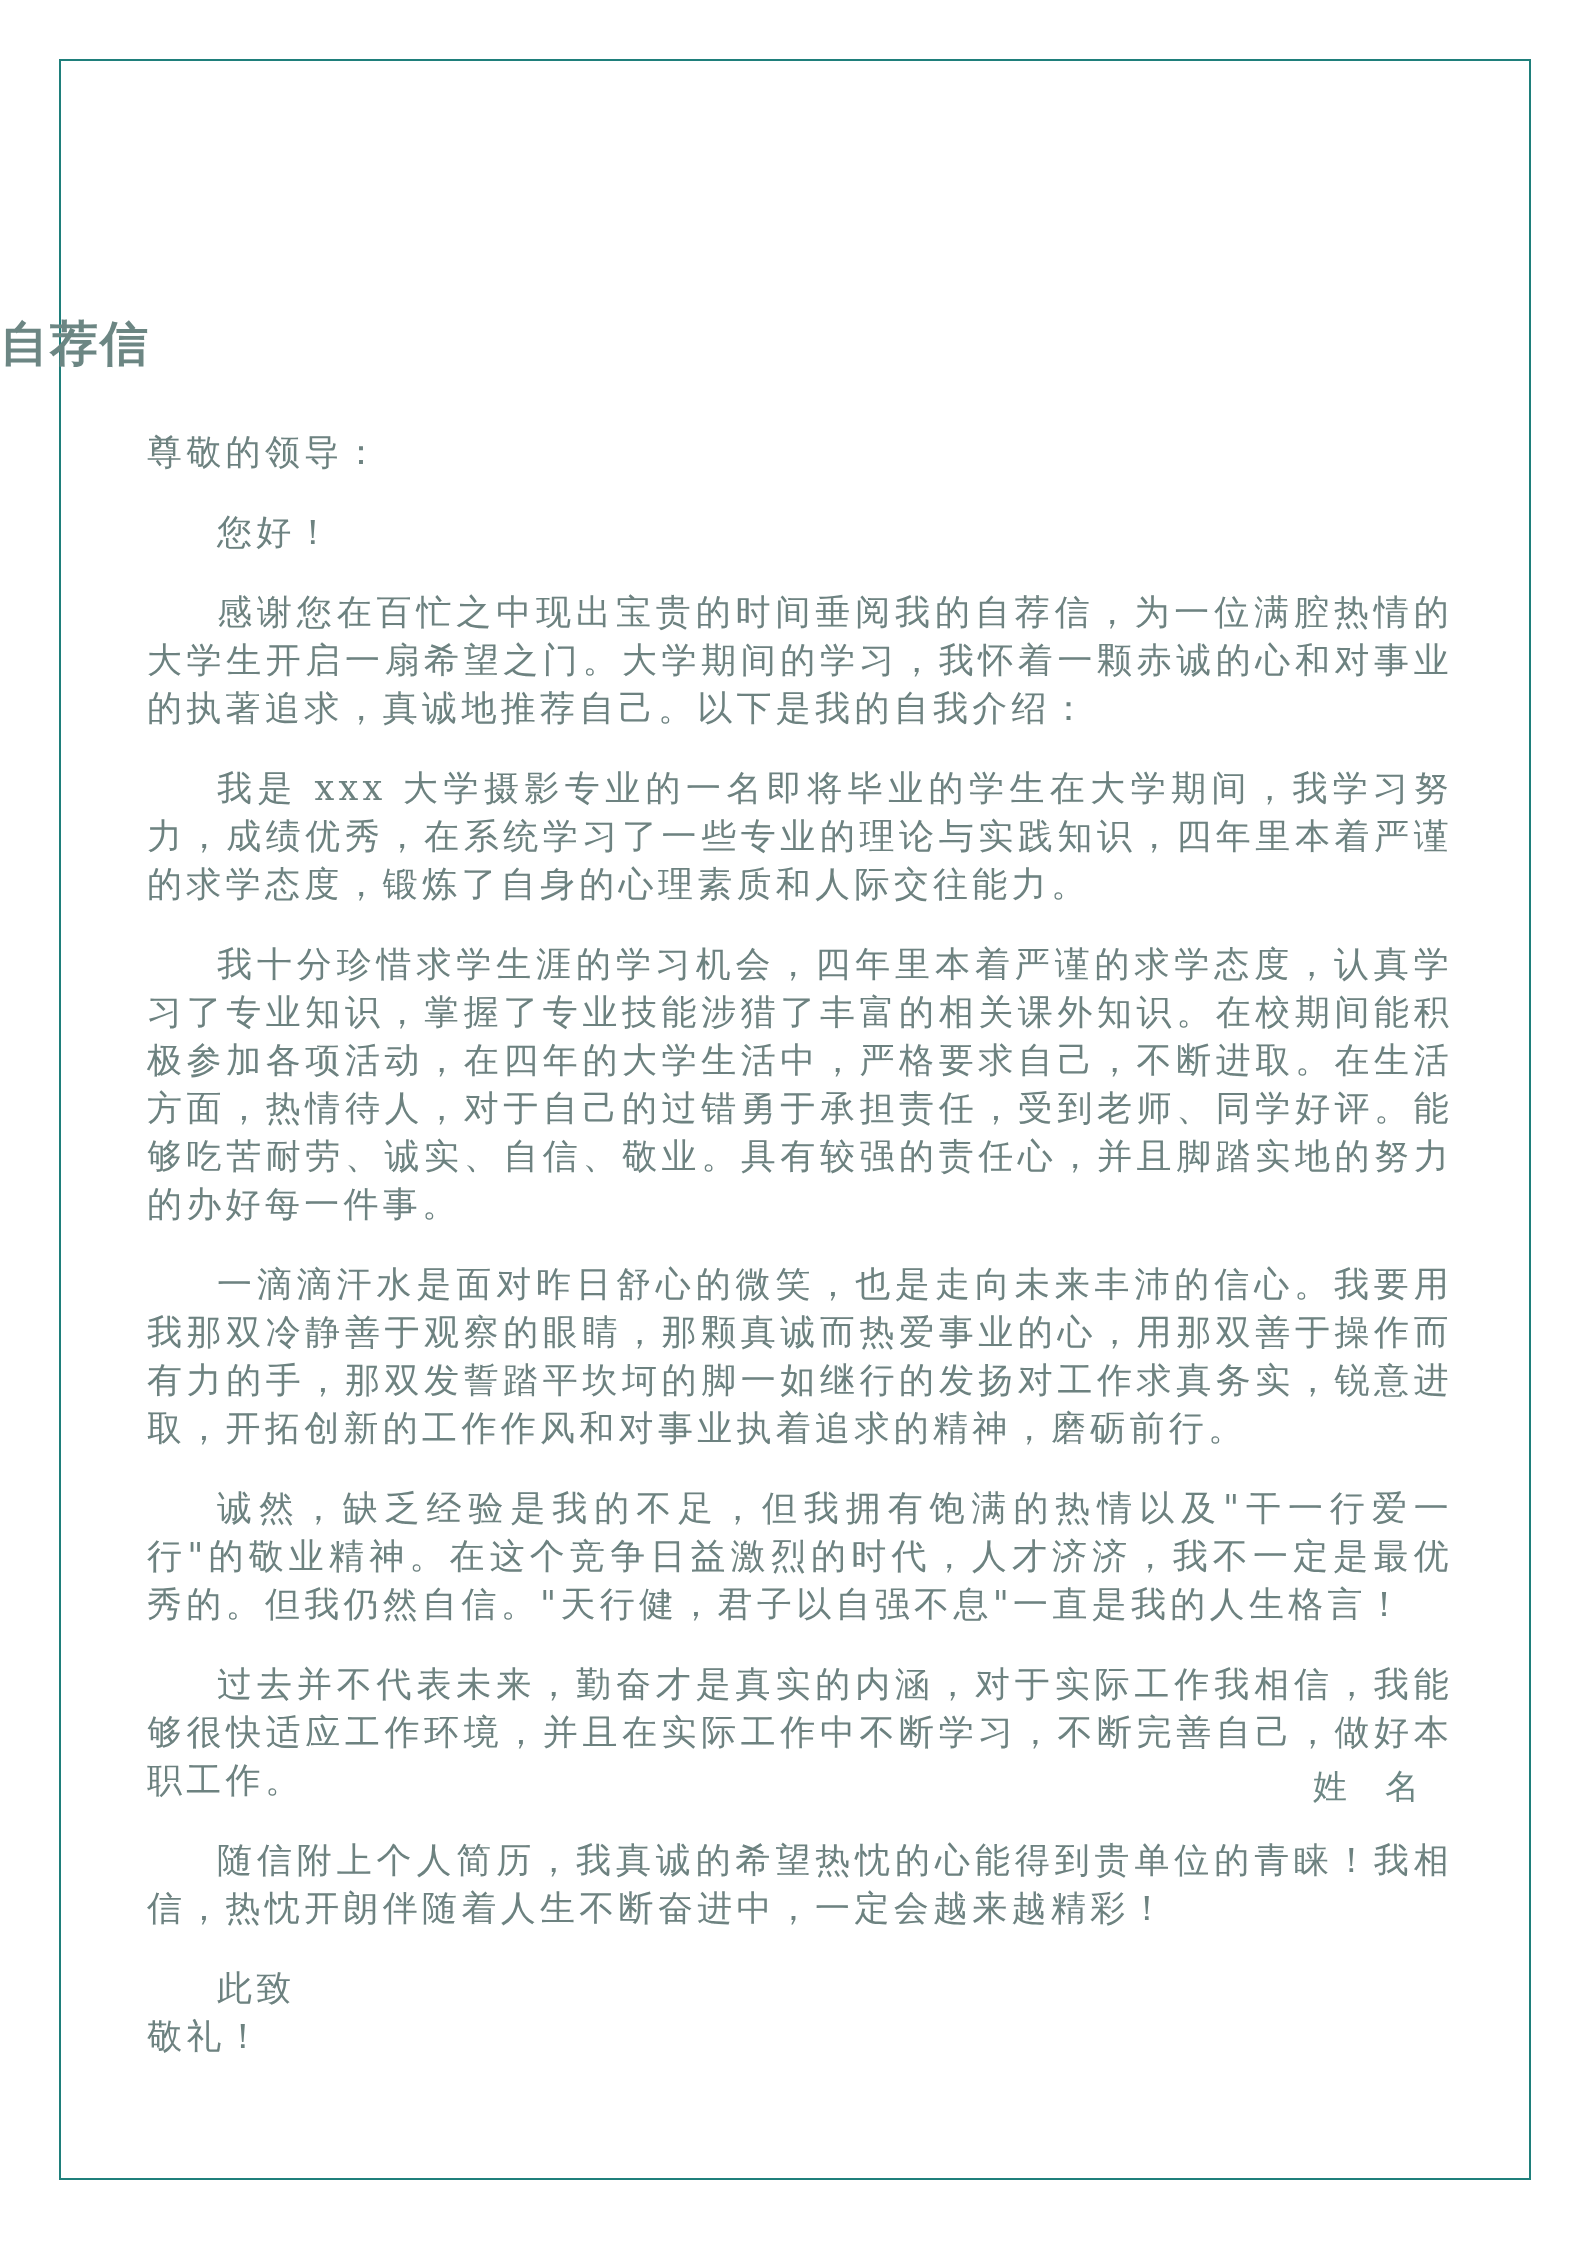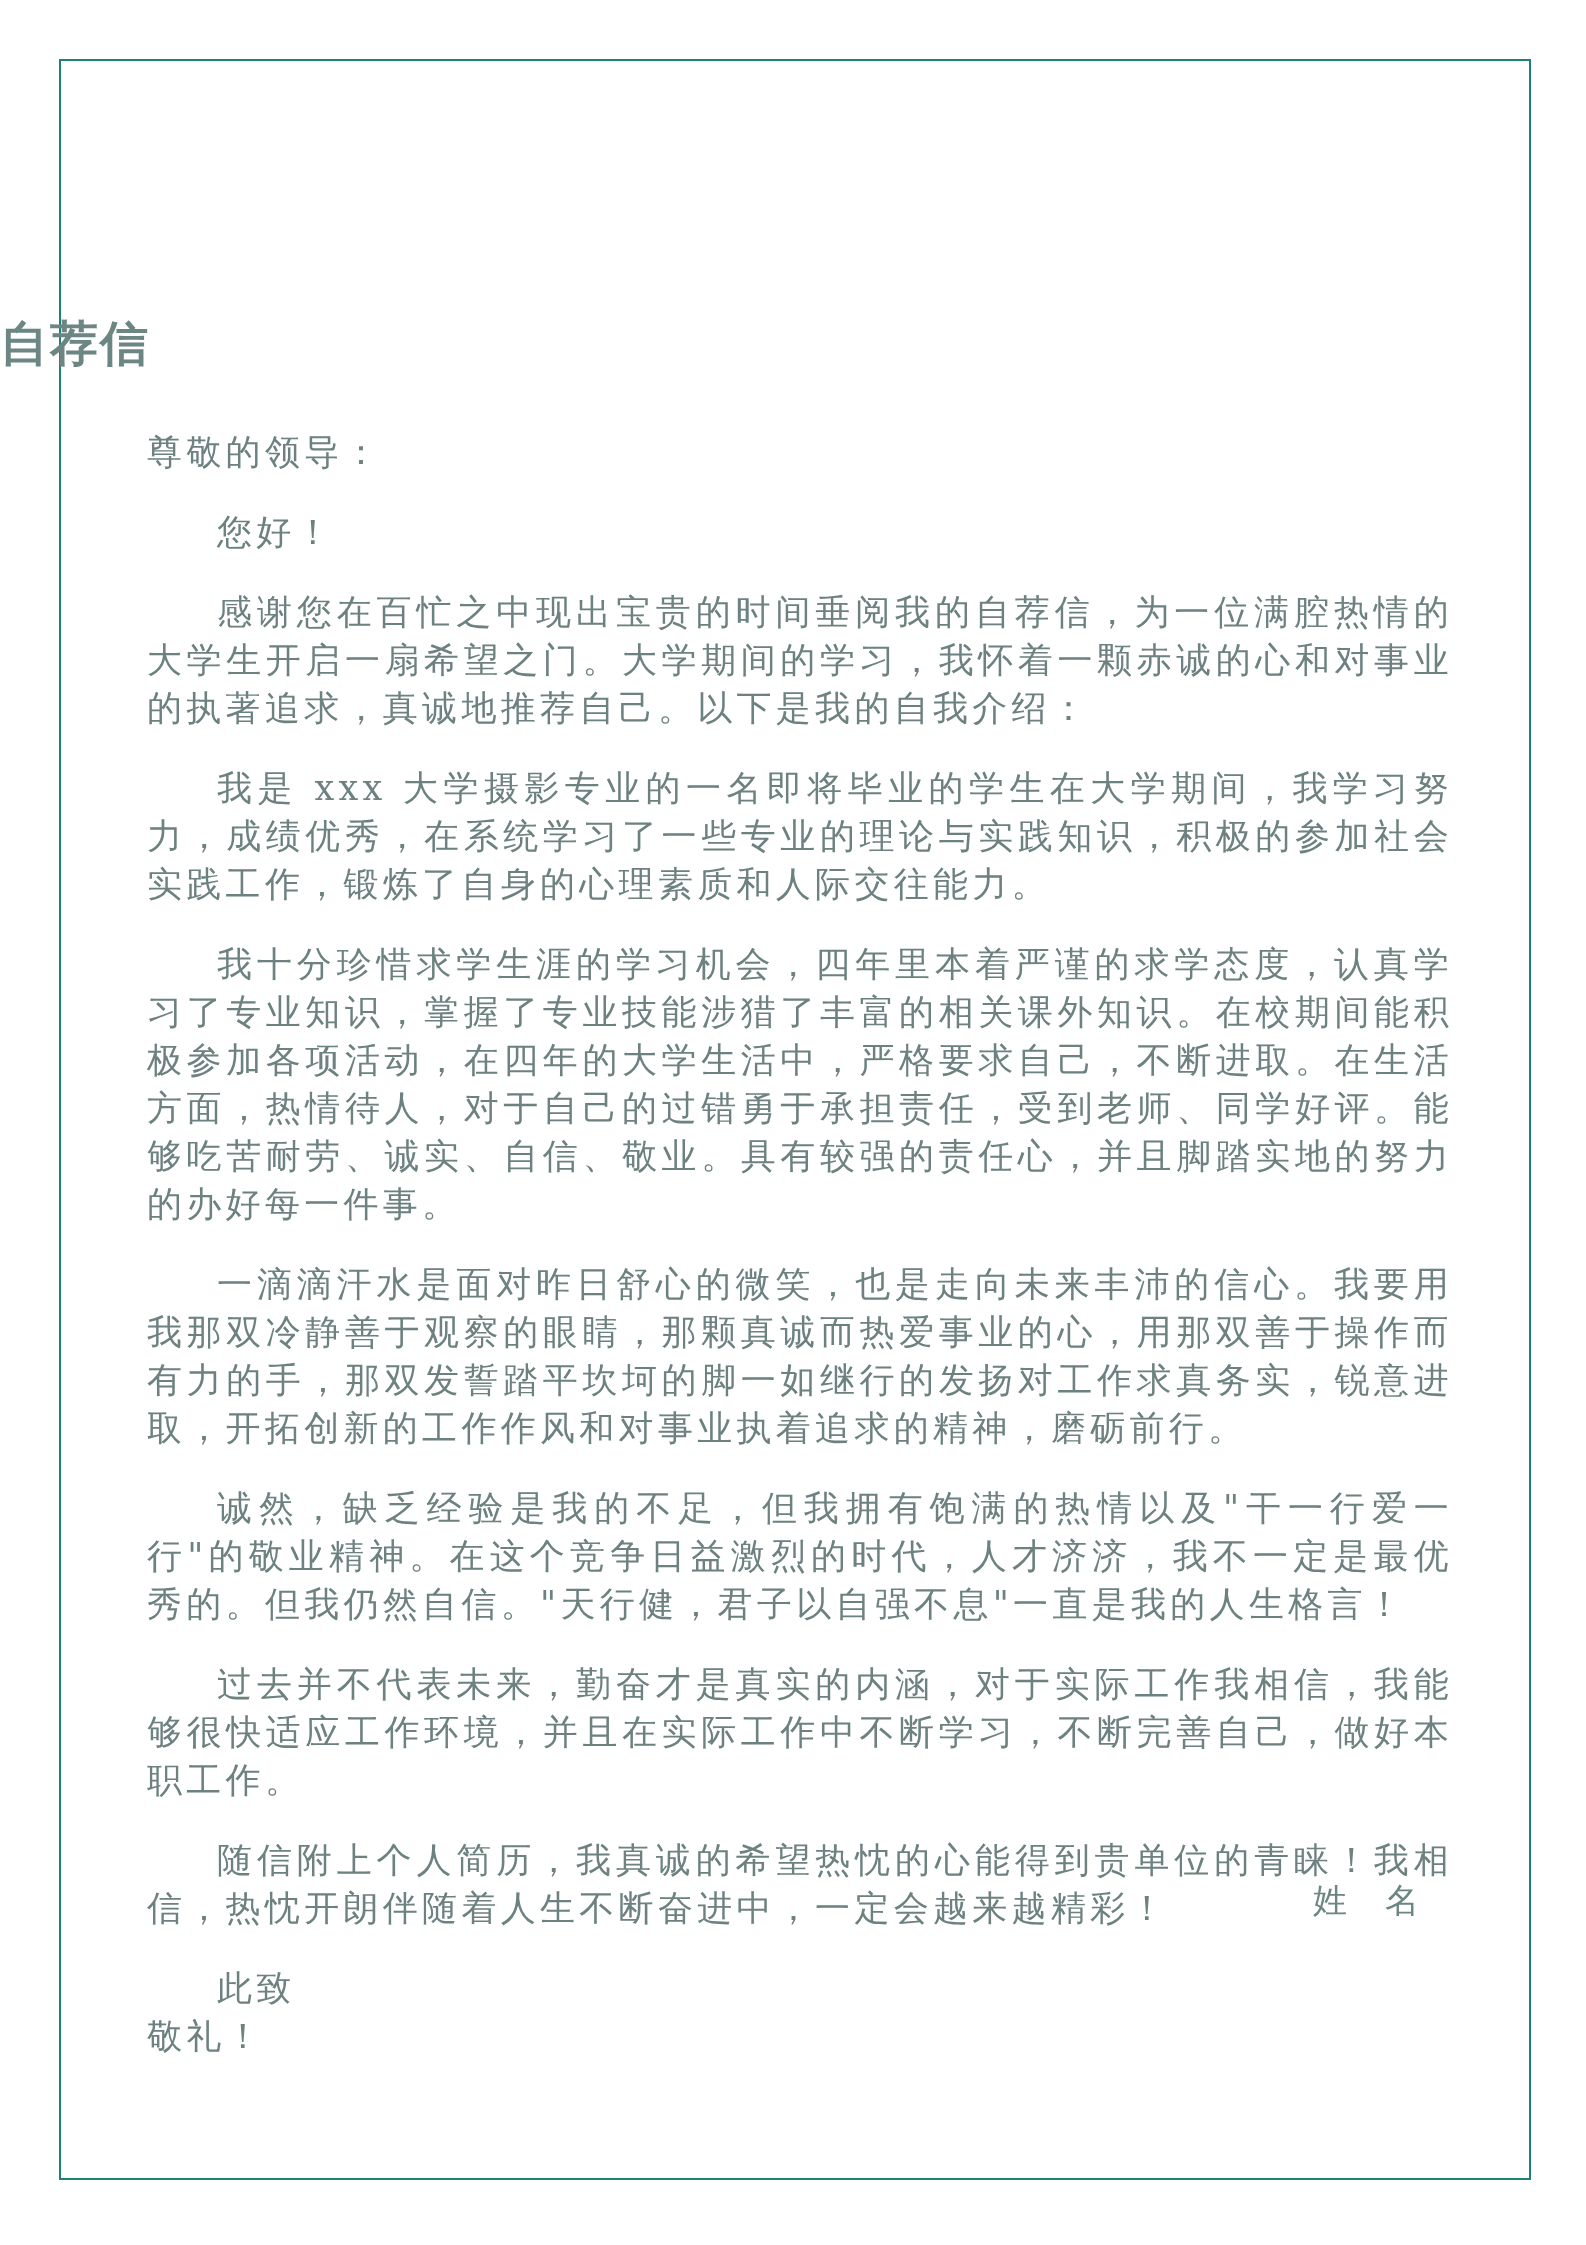--- a/index.html
+++ b/index.html
@@ -24,40 +24,40 @@
     font-family: "DejaVu Serif", "Liberation Serif", serif;
     font-size: 35px;
     line-height: 48px;
     color: #6d8280;
     letter-spacing: 4.3px;
   }
   .body-text p { margin: 0; text-align: justify; }
   .body-text p.indent { text-indent: 2em; margin-top: 32px; }
   .body-text p.noindent { text-indent: 0; }
   .signature {
-    position: absolute; left: 1313px; top: 1878px;
+    position: absolute; left: 1313px; top: 1764px;
     font-family: "DejaVu Serif", "Liberation Serif", serif;
     font-size: 34px;
     color: #6c8683;
     letter-spacing: 2px;
     white-space: pre;
   }
 </style>
 </head>
 <body>
 
 <div class="frame"></div>
 
 <h1 class="title">自荐信</h1>
 
 <div class="body-text">
   <p class="noindent">尊敬的领导：</p>
   <p class="indent">您好！</p>
   <p class="indent">感谢您在百忙之中现出宝贵的时间垂阅我的自荐信，为一位满腔热情的大学生开启一扇希望之门。大学期间的学习，我怀着一颗赤诚的心和对事业的执著追求，真诚地推荐自己。以下是我的自我介绍：</p>
-  <p class="indent">我是 xxx 大学摄影专业的一名即将毕业的学生在大学期间，我学习努力，成绩优秀，在系统学习了一些专业的理论与实践知识，积极的参加社会实践工作，锻炼了自身的心理素质和人际交往能力。</p>
+  <p class="indent">我是 xxx 大学摄影专业的一名即将毕业的学生在大学期间，我学习努力，成绩优秀，在系统学习了一些专业的理论与实践知识，四年里本着严谨的求学态度，锻炼了自身的心理素质和人际交往能力。</p>
   <p class="indent">我十分珍惜求学生涯的学习机会，四年里本着严谨的求学态度，认真学习了专业知识，掌握了专业技能涉猎了丰富的相关课外知识。在校期间能积极参加各项活动，在四年的大学生活中，严格要求自己，不断进取。在生活方面，热情待人，对于自己的过错勇于承担责任，受到老师、同学好评。能够吃苦耐劳、诚实、自信、敬业。具有较强的责任心，并且脚踏实地的努力的办好每一件事。</p>
   <p class="indent">一滴滴汗水是面对昨日舒心的微笑，也是走向未来丰沛的信心。我要用我那双冷静善于观察的眼睛，那颗真诚而热爱事业的心，用那双善于操作而有力的手，那双发誓踏平坎坷的脚一如继行的发扬对工作求真务实，锐意进取，开拓创新的工作作风和对事业执着追求的精神，磨砺前行。</p>
   <p class="indent">诚然，缺乏经验是我的不足，但我拥有饱满的热情以及"干一行爱一行"的敬业精神。在这个竞争日益激烈的时代，人才济济，我不一定是最优秀的。但我仍然自信。"天行健，君子以自强不息"一直是我的人生格言！</p>
   <p class="indent">过去并不代表未来，勤奋才是真实的内涵，对于实际工作我相信，我能够很快适应工作环境，并且在实际工作中不断学习，不断完善自己，做好本职工作。</p>
   <p class="indent">随信附上个人简历，我真诚的希望热忱的心能得到贵单位的青睐！我相信，热忱开朗伴随着人生不断奋进中，一定会越来越精彩！</p>
   <p class="indent">此致</p>
   <p class="noindent">敬礼！</p>
 </div>
 
 <div class="signature">姓　名</div>

